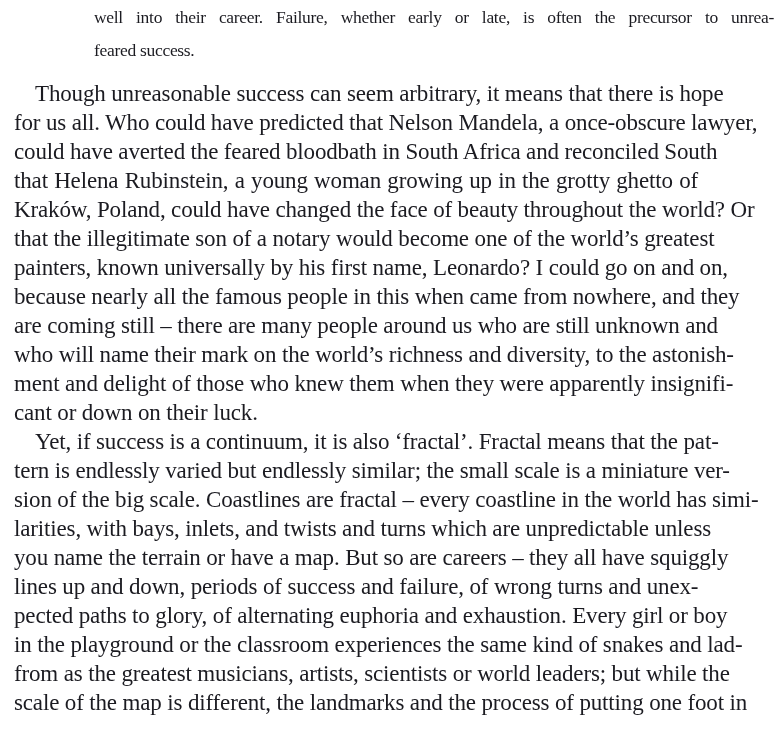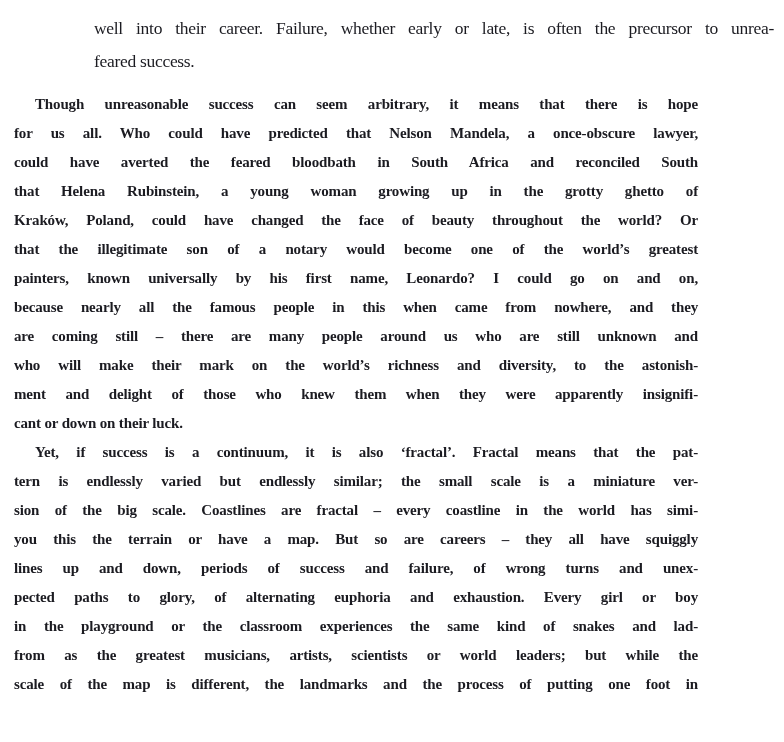--- a/index.html
+++ b/index.html
@@ -9,44 +9,43 @@
   }
   body {
     width: 784px;
     height: 742px;
     overflow: hidden;
   }
   .page {
     box-sizing: border-box;
     width: 784px;
     height: 742px;
-    padding-top: 12px;
+    padding-top: 1px;
     padding-left: 14px;
     color: #1b1b21;
     font-family: "Liberation Serif", "DejaVu Serif", serif;
   }
   .block {
     display: block;
   }
   
   .blockquote {
     margin-left: 80px;
     width: 680px;
     font-size: 17.5px;
     line-height: 33px;
     letter-spacing: -0.3px;
     margin-bottom: 12px;
   }
   
   .paragraph {
     width: 684px;
-    font-size: 15px;
+    font-size: 23px;
     line-height: 29px;
     letter-spacing: -0.15px;
-    font-weight: bold;
   }
   .ln {
     white-space: nowrap;
     text-align: justify;
     text-align-last: justify;
     text-justify: inter-word;
   }
   .ln.noj {
     text-align-last: left;
   }
@@ -65,28 +64,29 @@
   <div class="block paragraph">
       <div class="ln indent">Though unreasonable success can seem arbitrary, it means that there is hope</div>
       <div class="ln">for us all. Who could have predicted that Nelson Mandela, a once-obscure lawyer,</div>
       <div class="ln">could have averted the feared bloodbath in South Africa and reconciled South</div>
       <div class="ln">that Helena Rubinstein, a young woman growing up in the grotty ghetto of</div>
       <div class="ln">Kraków, Poland, could have changed the face of beauty throughout the world? Or</div>
       <div class="ln">that the illegitimate son of a notary would become one of the world’s greatest</div>
       <div class="ln">painters, known universally by his first name, Leonardo? I could go on and on,</div>
       <div class="ln">because nearly all the famous people in this when came from nowhere, and they</div>
       <div class="ln">are coming still – there are many people around us who are still unknown and</div>
-      <div class="ln">who will make their mark on the world’s richness and diversity, to the astonish-</div>
+      <div class="ln">who will name their mark on the world’s richness and diversity, to the astonish-</div>
       <div class="ln">ment and delight of those who knew them when they were apparently insignifi-</div>
       <div class="ln noj">cant or down on their luck.</div>
     </div>
   <div class="block paragraph">
       <div class="ln indent">Yet, if success is a continuum, it is also ‘fractal’. Fractal means that the pat-</div>
       <div class="ln">tern is endlessly varied but endlessly similar; the small scale is a miniature ver-</div>
       <div class="ln">sion of the big scale. Coastlines are fractal – every coastline in the world has simi-</div>
-      <div class="ln">you this the terrain or have a map. But so are careers – they all have squiggly</div>
+      <div class="ln">larities, with bays, inlets, and twists and turns which are unpredictable unless</div>
+      <div class="ln">you name the terrain or have a map. But so are careers – they all have squiggly</div>
       <div class="ln">lines up and down, periods of success and failure, of wrong turns and unex-</div>
       <div class="ln">pected paths to glory, of alternating euphoria and exhaustion. Every girl or boy</div>
       <div class="ln">in the playground or the classroom experiences the same kind of snakes and lad-</div>
       <div class="ln">from as the greatest musicians, artists, scientists or world leaders; but while the</div>
       <div class="ln">scale of the map is different, the landmarks and the process of putting one foot in</div>
     </div>
 </div>
 
 </body></html>

